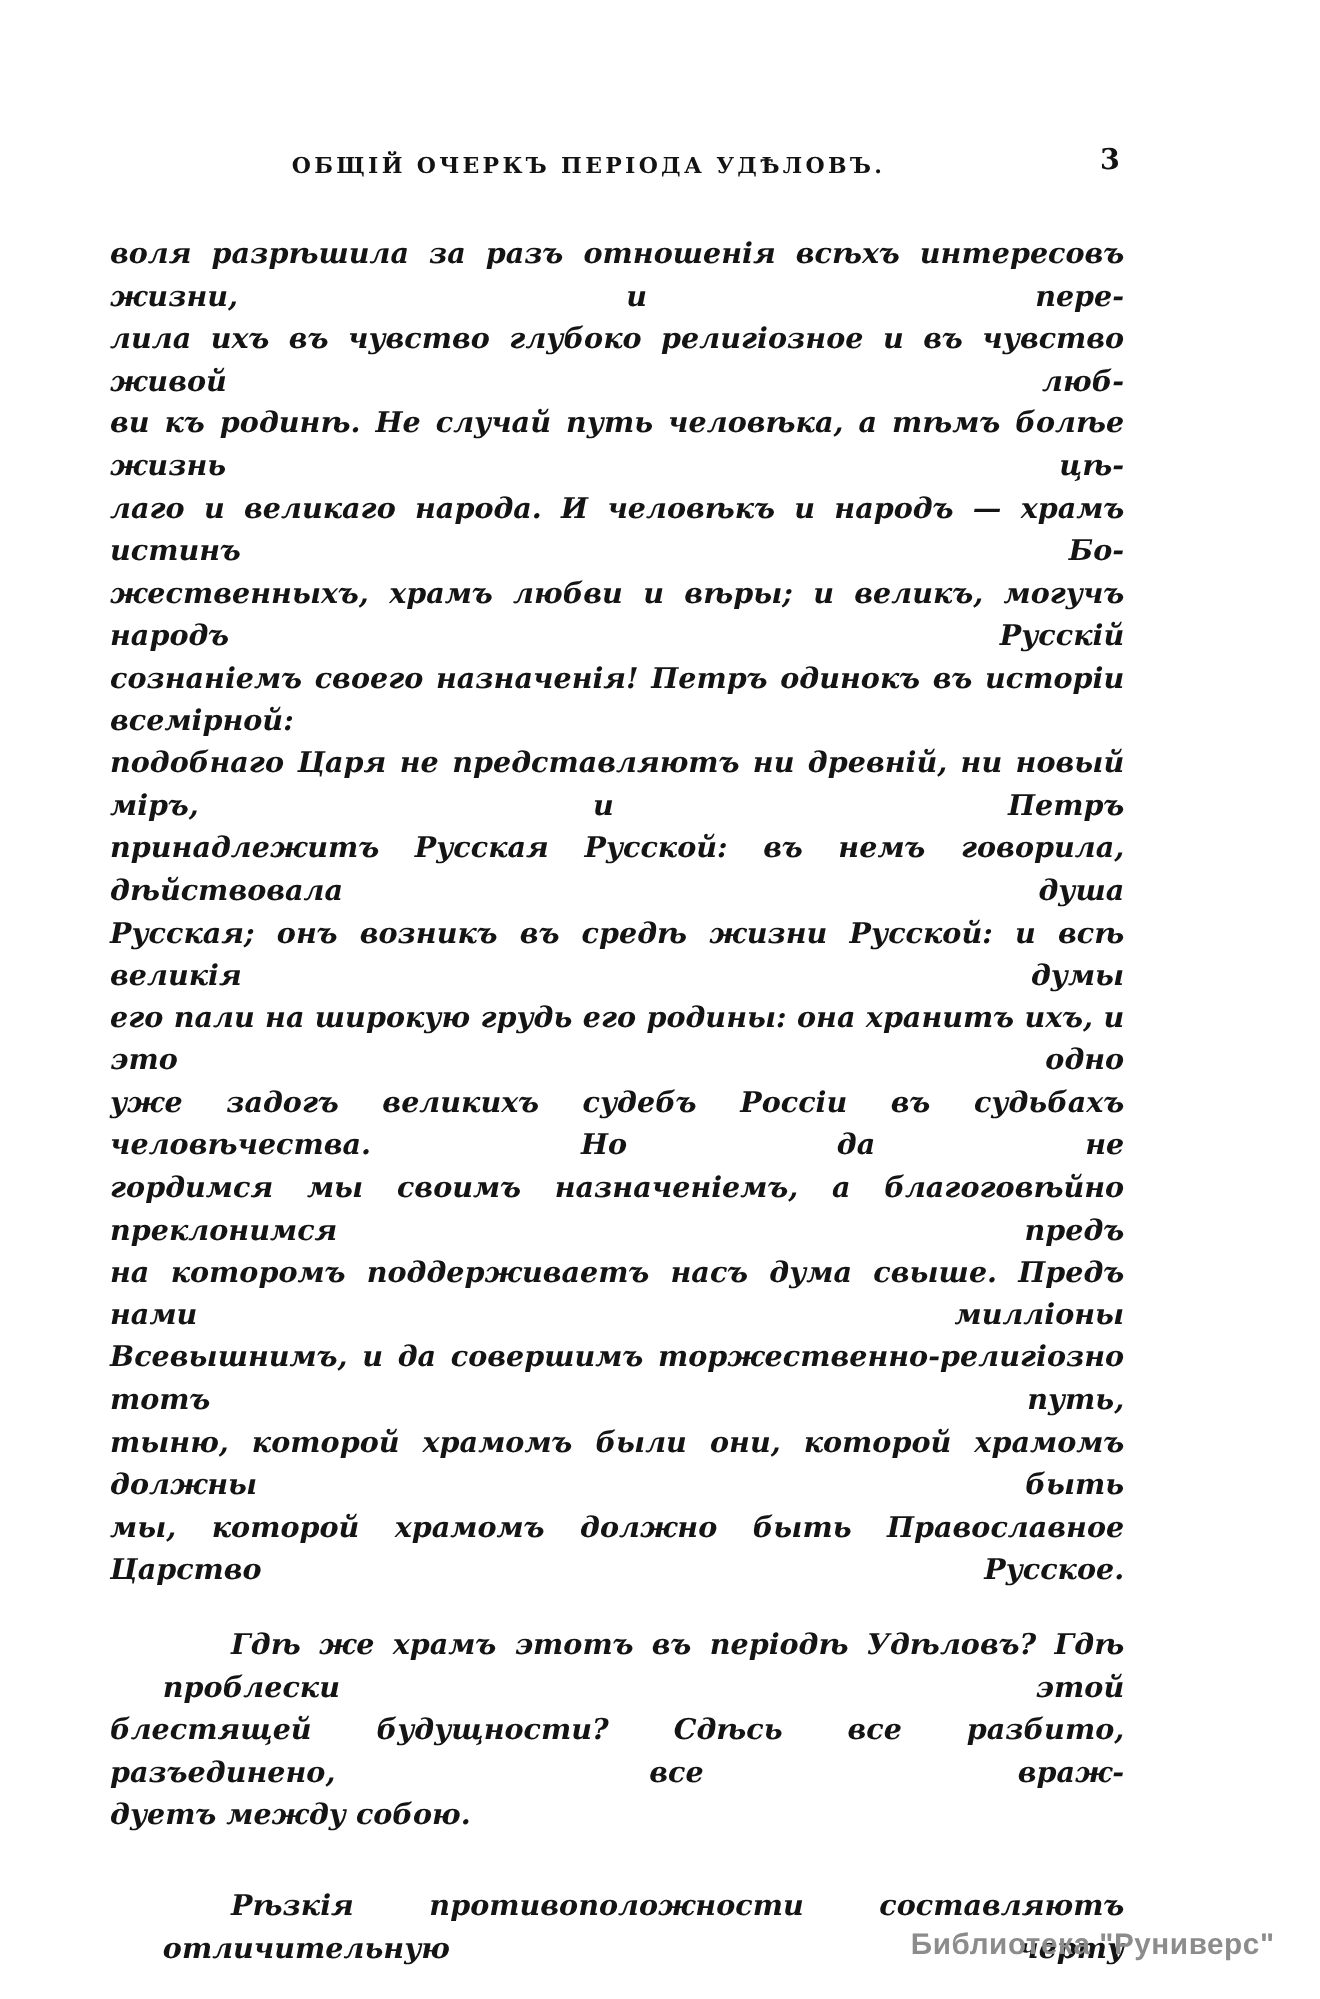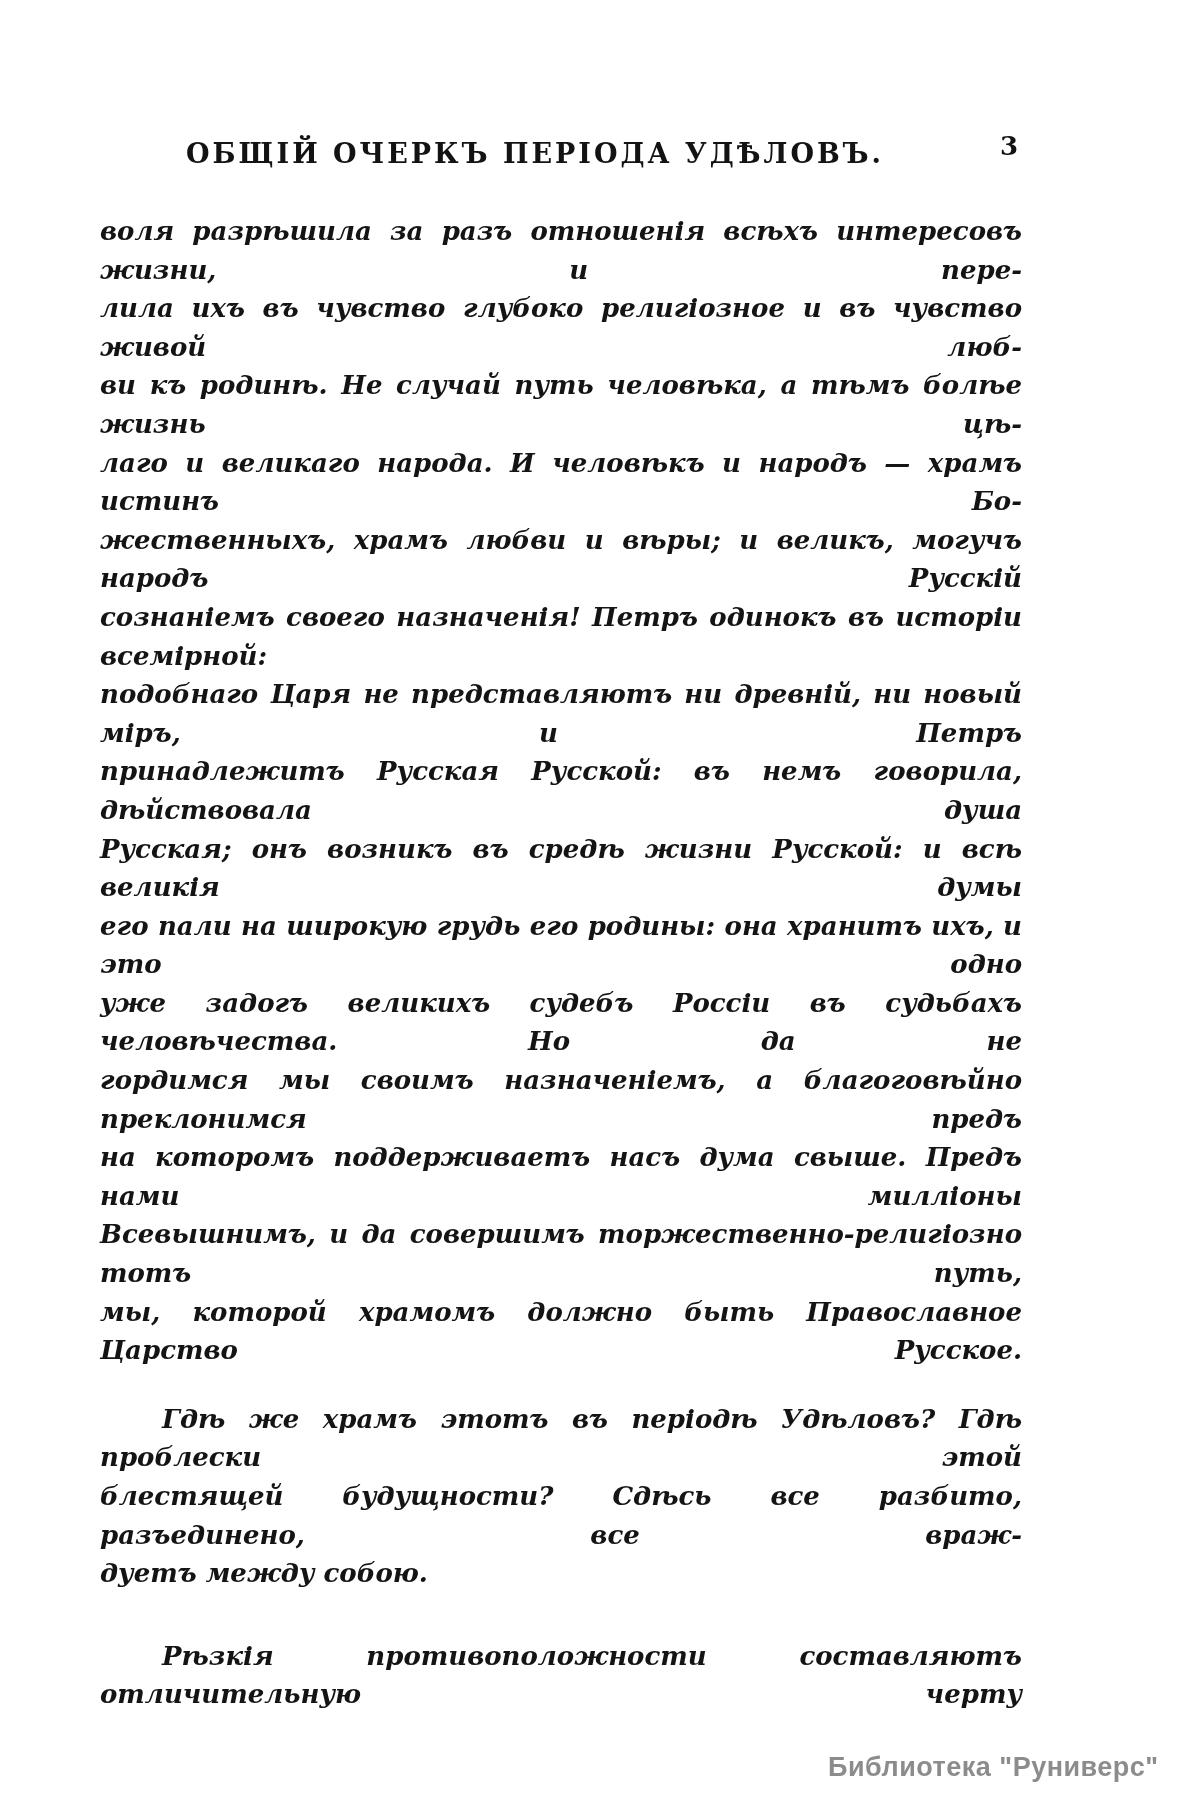--- a/index.html
+++ b/index.html
@@ -13,21 +13,21 @@
   .page {
     position: absolute; inset: 0;
     background: #ffffff;
     color: #121212;
   }
   .header-title {
     position: absolute;
     top: 138px; left: 100px; width: 870px;
     text-align: center;
     font-weight: bold;
-    font-size: 27px;
+    font-size: 20px;
     letter-spacing: 3px;
     white-space: nowrap;
     color: #131313;
   }
   .page-number {
     position: absolute;
     top: 131px; left: 1000px;
     font-weight: bold;
     font-size: 26px;
     color: #131313;
@@ -42,21 +42,21 @@
   }
   .para { margin: 0; }
   .para-2 { margin-top: 30px; }
   .para-3 { margin-top: 44px; }
   .line {
     text-align: justify;
     text-align-last: justify;
     white-space: normal;
     font-style: italic;
   }
-  .para.indent .line:first-child { text-indent: 62px; }
+  .para.indent .line:first-child { text-indent: 62px; margin-left: 48px; }
   .para.no-justify-last .line:last-child { text-align-last: left; }
   .watermark {
     position: absolute;
     top: 1752px; left: 828px;
     font-family: "Liberation Sans", sans-serif;
     font-weight: bold;
     font-size: 27px;
     color: #8c8c8c;
     letter-spacing: 0.5px;
     white-space: nowrap;
@@ -80,20 +80,21 @@
         <div class="line">жественныхъ, храмъ любви и вѣры; и великъ, могучъ народъ Русскій</div>
         <div class="line">сознаніемъ своего назначенія! Петръ одинокъ въ исторіи всемірной:</div>
         <div class="line">подобнаго Царя не представляютъ ни древній, ни новый міръ, и Петръ</div>
         <div class="line">принадлежитъ Русская Русской: въ немъ говорила, дѣйствовала душа</div>
         <div class="line">Русская; онъ возникъ въ средѣ жизни Русской: и всѣ великія думы</div>
         <div class="line">его пали на широкую грудь его родины: она хранитъ ихъ, и это одно</div>
         <div class="line">уже задогъ великихъ судебъ Россіи въ судьбахъ человѣчества. Но да не</div>
         <div class="line">гордимся мы своимъ назначеніемъ, а благоговѣйно преклонимся предъ</div>
         <div class="line">на которомъ поддерживаетъ насъ дума свыше. Предъ нами милліоны</div>
         <div class="line">Всевышнимъ, и да совершимъ торжественно-религіозно тотъ путь,</div>
+        <div class="line">тыню, которой храмомъ были они, которой храмомъ должны быть</div>
         <div class="line">мы, которой храмомъ должно быть Православное Царство Русское.</div>
       </div>
       <div class="para para-2 indent no-justify-last">
         <div class="line">Гдѣ же храмъ этотъ въ періодѣ Удѣловъ? Гдѣ проблески этой</div>
         <div class="line">блестящей будущности? Сдѣсь все разбито, разъединено, все враж-</div>
         <div class="line">дуетъ между собою.</div>
       </div>
       <div class="para para-3 indent">
         <div class="line">Рѣзкія противоположности составляютъ отличительную черту</div>
       </div>

